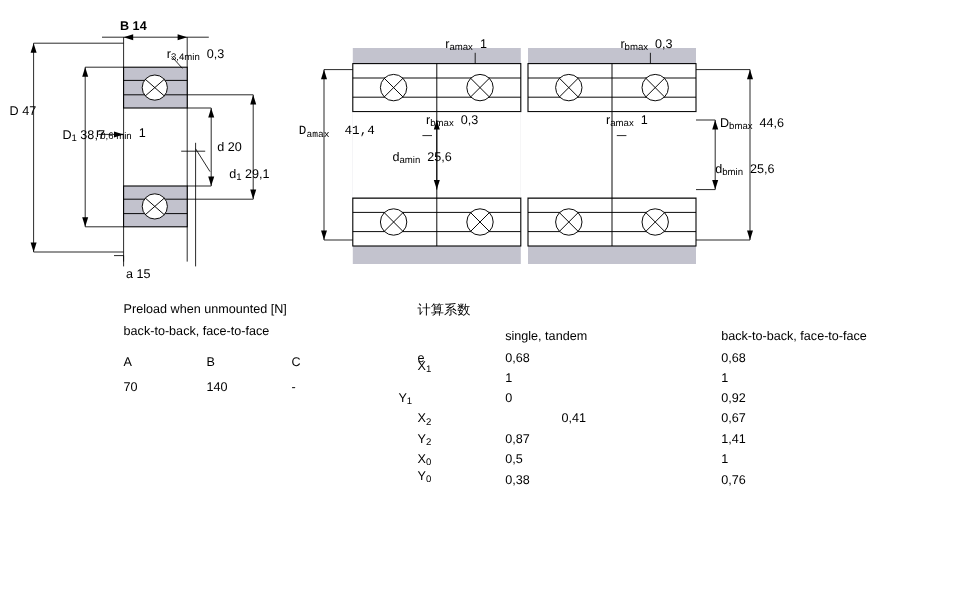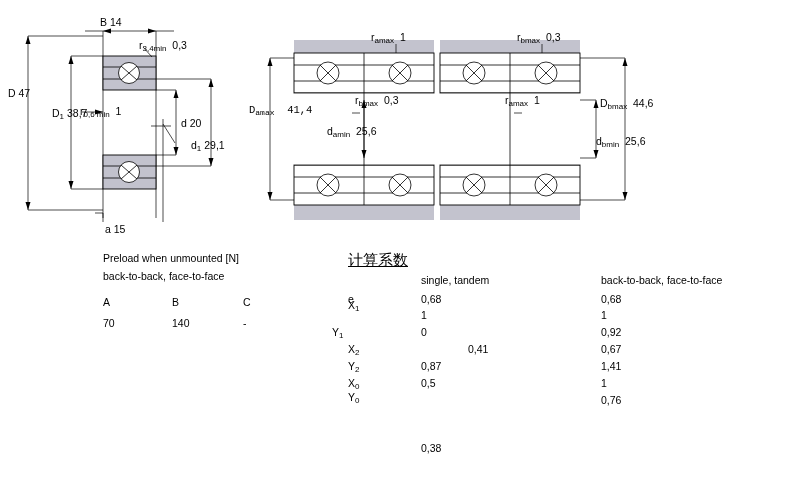--- a/index.html
+++ b/index.html
@@ -33,21 +33,21 @@
     white-space: nowrap;
     line-height: 1.1;
   }
   .sub { font-size: 8px; vertical-align: -0.22em; }
   .tbl-head {
     position: absolute;
     font-size: 10.5px;
     white-space: nowrap;
     text-align: center;
   }
-  .cjk { font-family: "DejaVu Sans", sans-serif; font-size: 15px; text-decoration: underline; }
+  .cjk { font-family: "DejaVu Sans", sans-serif; font-size: 11px; }
 </style>
 </head>
 <body>
 
 <div class="stage">
 
   <svg class="drawing" viewBox="0 0 800 500">
     <defs>
       <pattern id="shaftHatch" width="6" height="6" patternTransform="rotate(0)" patternUnits="userSpaceOnUse">
         <rect width="6" height="6" fill="#b9b9c6"></rect>
@@ -265,21 +265,21 @@
       <polygon points="596,100 593.5,108 598.5,108"></polygon>
       <polygon points="596,158 593.5,150 598.5,150"></polygon>
     </g>
     <g stroke="#000" stroke-width="0.7" fill="none">
       <line x1="542" y1="44" x2="542" y2="53"></line>
       <line x1="514" y1="113" x2="522" y2="113"></line>
     </g>
 
   </svg>
 
-  <div class="lbl" style="left:100px; top:17px;">
+  <div class="lbl" style="left:100px; top:17px;font-weight:bold;">
     <span>B</span>&nbsp;<span>14</span>
   </div>
 
   <div class="lbl" style="left:139px; top:40px;">
     <span>r</span><span class="sub">3,4min</span>&nbsp;&nbsp;<span>0,3</span>
   </div>
 
   <div class="lbl" style="left:8px; top:88px;">
     <span>D</span>&nbsp;<span>47</span>
   </div>
@@ -384,16 +384,16 @@
 
   <div class="lbl" style="left:348px; top:378px;">
     <span>X</span><span class="sub">0</span>
   </div>
   <div class="lbl" style="left:421px; top:378px;">0,5</div>
   <div class="lbl" style="left:601px; top:378px;">1</div>
 
   <div class="lbl" style="left:348px; top:392px;">
     <span>Y</span><span class="sub">0</span>
   </div>
-  <div class="lbl" style="left:421px; top:395px;margin-top:48px;">0,38</div>
+  <div class="lbl" style="left:421px; top:395px;">0,38</div>
   <div class="lbl" style="left:601px; top:395px;">0,76</div>
 
 </div>
 
 </body></html>

